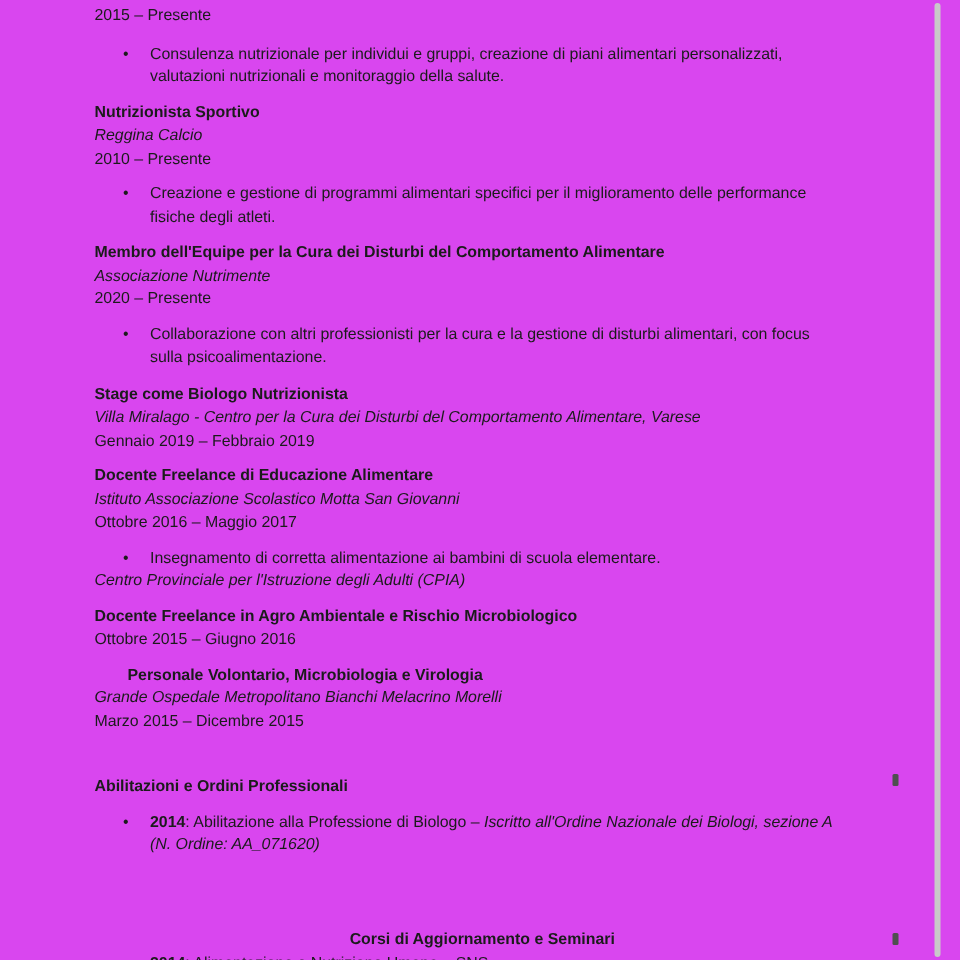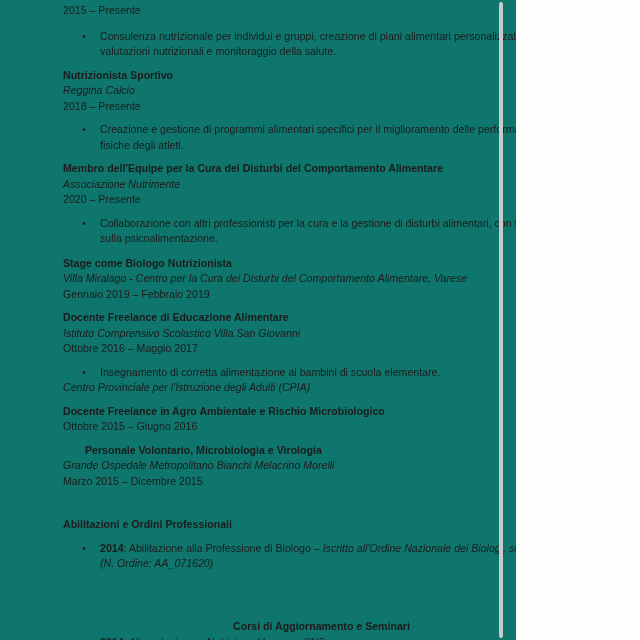--- a/index.html
+++ b/index.html
@@ -2,23 +2,23 @@
 <html><head>
 <meta charset="utf-8">
 <style>
   html, body {
     margin: 0;
     padding: 0;
     background: #fdfdfd;
   }
   .canvas {
     position: relative;
-    width: 516px;
+    width: 640px;
     height: 640px;
-    background: #0f766e;
+    background: #d946ef;
     overflow: hidden;
     font-family: "Liberation Sans", sans-serif;
   }
   .content {
     position: absolute;
     left: 63px;
     top: 3px;
     width: 517px;
     color: #1b1b1b;
     font-size: 10.6px;
@@ -73,37 +73,37 @@
 
 <div class="canvas">
   <div class="content">
       <div class="block date"><span>2015 – Presente</span></div>
       <div class="block bullet" style="margin-top: 10px;">
         <span class="dot">•</span>
         <span class="bullet-text"><span>Consulenza nutrizionale per individui e gruppi, creazione di piani alimentari personalizzati, valutazioni nutrizionali e monitoraggio della salute.</span></span>
       </div>
       <div class="block title" style="margin-top: 8px;"><span>Nutrizionista Sportivo</span></div>
       <div class="block subtitle"><span>Reggina Calcio</span></div>
-      <div class="block date"><span>2018 – Presente</span></div>
+      <div class="block date"><span>2010 – Presente</span></div>
       <div class="block bullet" style="margin-top: 8px;">
         <span class="dot">•</span>
         <span class="bullet-text"><span>Creazione e gestione di programmi alimentari specifici per il miglioramento delle performance fisiche degli atleti.</span></span>
       </div>
       <div class="block title" style="margin-top: 8px;"><span>Membro dell'Equipe per la Cura dei Disturbi del Comportamento Alimentare</span></div>
       <div class="block subtitle"><span>Associazione Nutrimente</span></div>
       <div class="block date"><span>2020 – Presente</span></div>
       <div class="block bullet" style="margin-top: 8px;">
         <span class="dot">•</span>
         <span class="bullet-text"><span>Collaborazione con altri professionisti per la cura e la gestione di disturbi alimentari, con focus sulla psicoalimentazione.</span></span>
       </div>
       <div class="block title" style="margin-top: 9px;"><span>Stage come Biologo Nutrizionista</span></div>
       <div class="block subtitle"><span>Villa Miralago - Centro per la Cura dei Disturbi del Comportamento Alimentare, Varese</span></div>
       <div class="block date"><span>Gennaio 2019 – Febbraio 2019</span></div>
       <div class="block title" style="margin-top: 8px;"><span>Docente Freelance di Educazione Alimentare</span></div>
-      <div class="block subtitle"><span>Istituto Comprensivo Scolastico Villa San Giovanni</span></div>
+      <div class="block subtitle"><span>Istituto Associazione Scolastico Motta San Giovanni</span></div>
       <div class="block date"><span>Ottobre 2016 – Maggio 2017</span></div>
       <div class="block bullet" style="margin-top: 8px;">
         <span class="dot">•</span>
         <span class="bullet-text"><span>Insegnamento di corretta alimentazione ai bambini di scuola elementare.</span></span>
       </div>
       <div class="block subtitle"><span>Centro Provinciale per l'Istruzione degli Adulti (CPIA)</span></div>
       <div class="block title" style="margin-top: 8px;"><span>Docente Freelance in Agro Ambientale e Rischio Microbiologico</span></div>
       <div class="block date"><span>Ottobre 2015 – Giugno 2016</span></div>
       <div class="block title" style="margin-top: 8px; padding-left: 22px;"><span>Personale Volontario, Microbiologia e Virologia</span></div>
       <div class="block subtitle"><span>Grande Ospedale Metropolitano Bianchi Melacrino Morelli</span></div>

